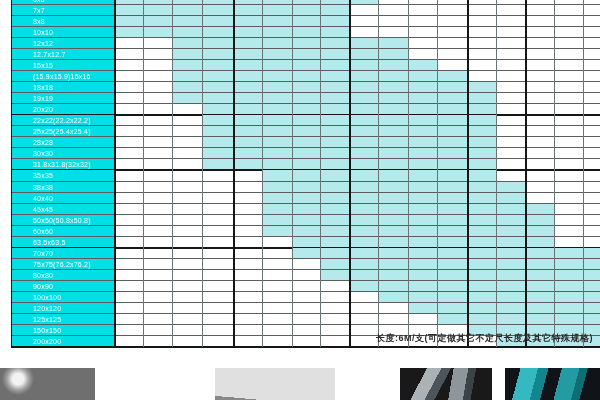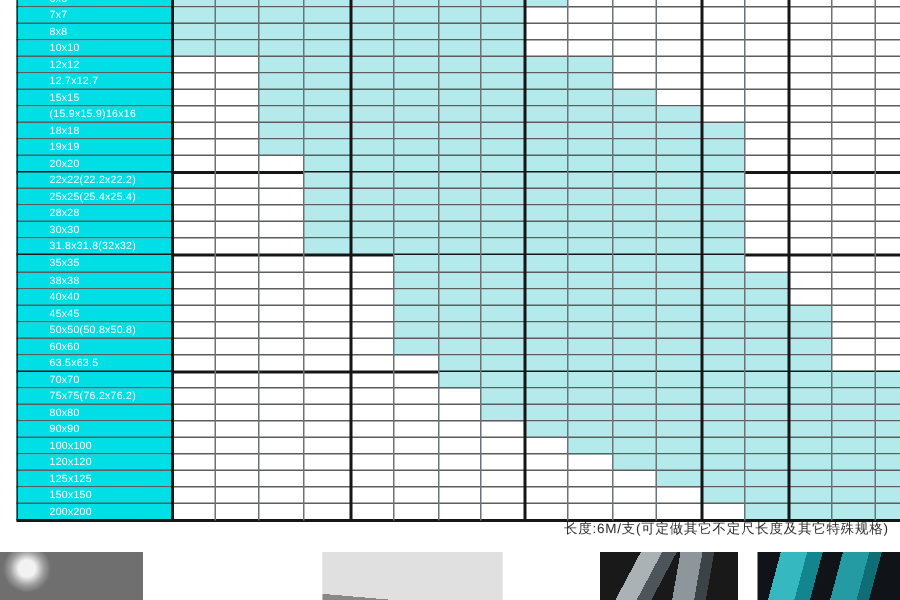--- a/index.html
+++ b/index.html
@@ -16,22 +16,22 @@
     white-space:nowrap;letter-spacing:.2px;
   }
   .rowlabel.partial{line-height:9px;text-indent:0;}
   .rowlabel.partial span{position:relative;top:-5px;}
   .hline{position:absolute;left:11px;width:589px;height:1px;background:#5d5d5d;}
   .hline.thick{height:2px;background:#161616;}
   .vline{position:absolute;width:1px;background:#6a7376;}
   .vline.thick{width:2px;background:#161616;}
   #label-left-border{position:absolute;left:11px;top:0;width:1px;height:347px;background:#161616;}
   #length-note{
-    position:absolute;left:376px;top:346px;font-size:9px;color:#2b2b2b;
-    letter-spacing:.5px;white-space:nowrap;
+    position:absolute;left:376px;top:332px;font-size:9px;color:#2b2b2b;
+    letter-spacing:.5px;white-space:nowrap;font-weight:bold;
   }
   .photo{position:absolute;top:368px;height:32px;}
   #photo-round-bars{
     left:0;width:95px;background-color:#b9b9b9;
     background-image:
       radial-gradient(circle 16px at 18px 11px,#f2f2f2 0 35%,#9e9e9e 70%,#6f6f6f 100%),
       radial-gradient(circle 14px at 48px 7px,#ececec 0 35%,#999999 70%,#6b6b6b 100%),
       radial-gradient(circle 15px at 77px 13px,#efefef 0 35%,#9b9b9b 70%,#707070 100%),
       radial-gradient(circle 15px at 30px 29px,#e9e9e9 0 35%,#949494 70%,#686868 100%),
       radial-gradient(circle 15px at 62px 31px,#f0f0f0 0 35%,#989898 70%,#6d6d6d 100%);

